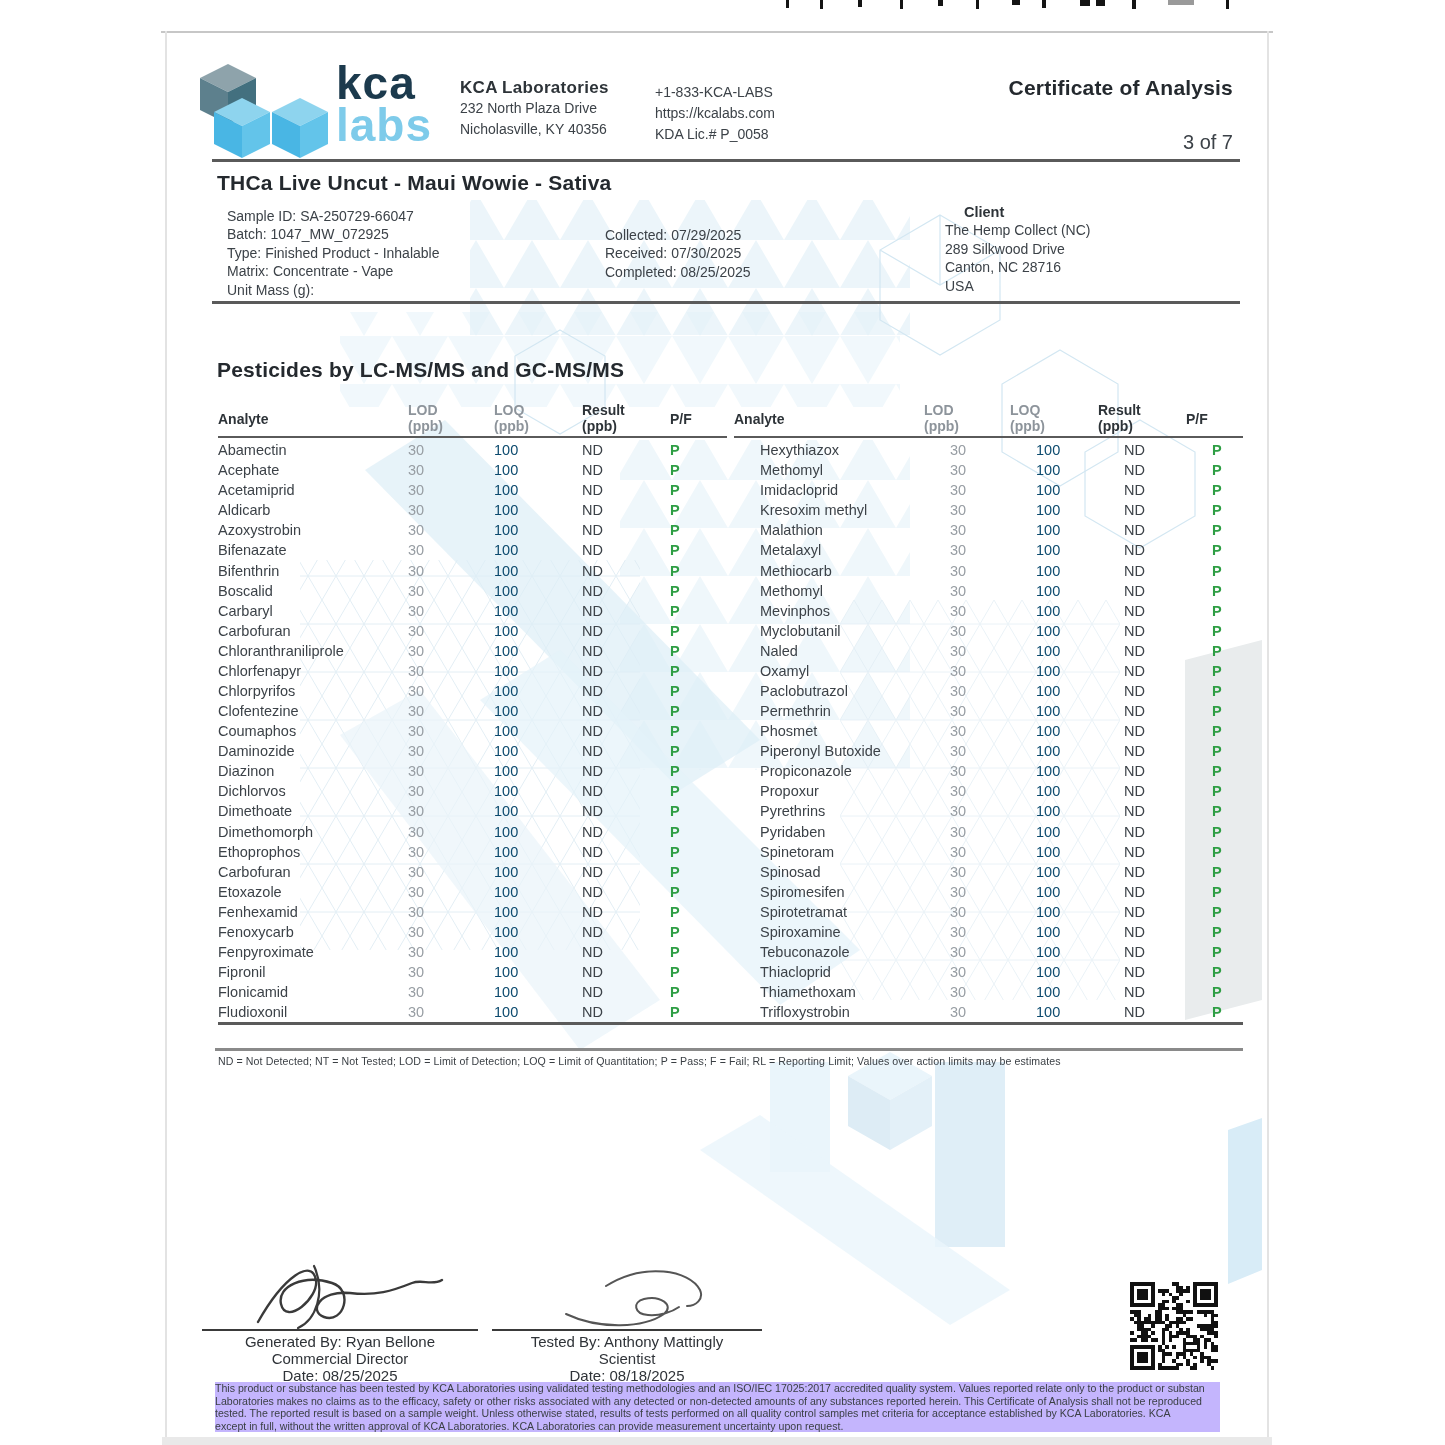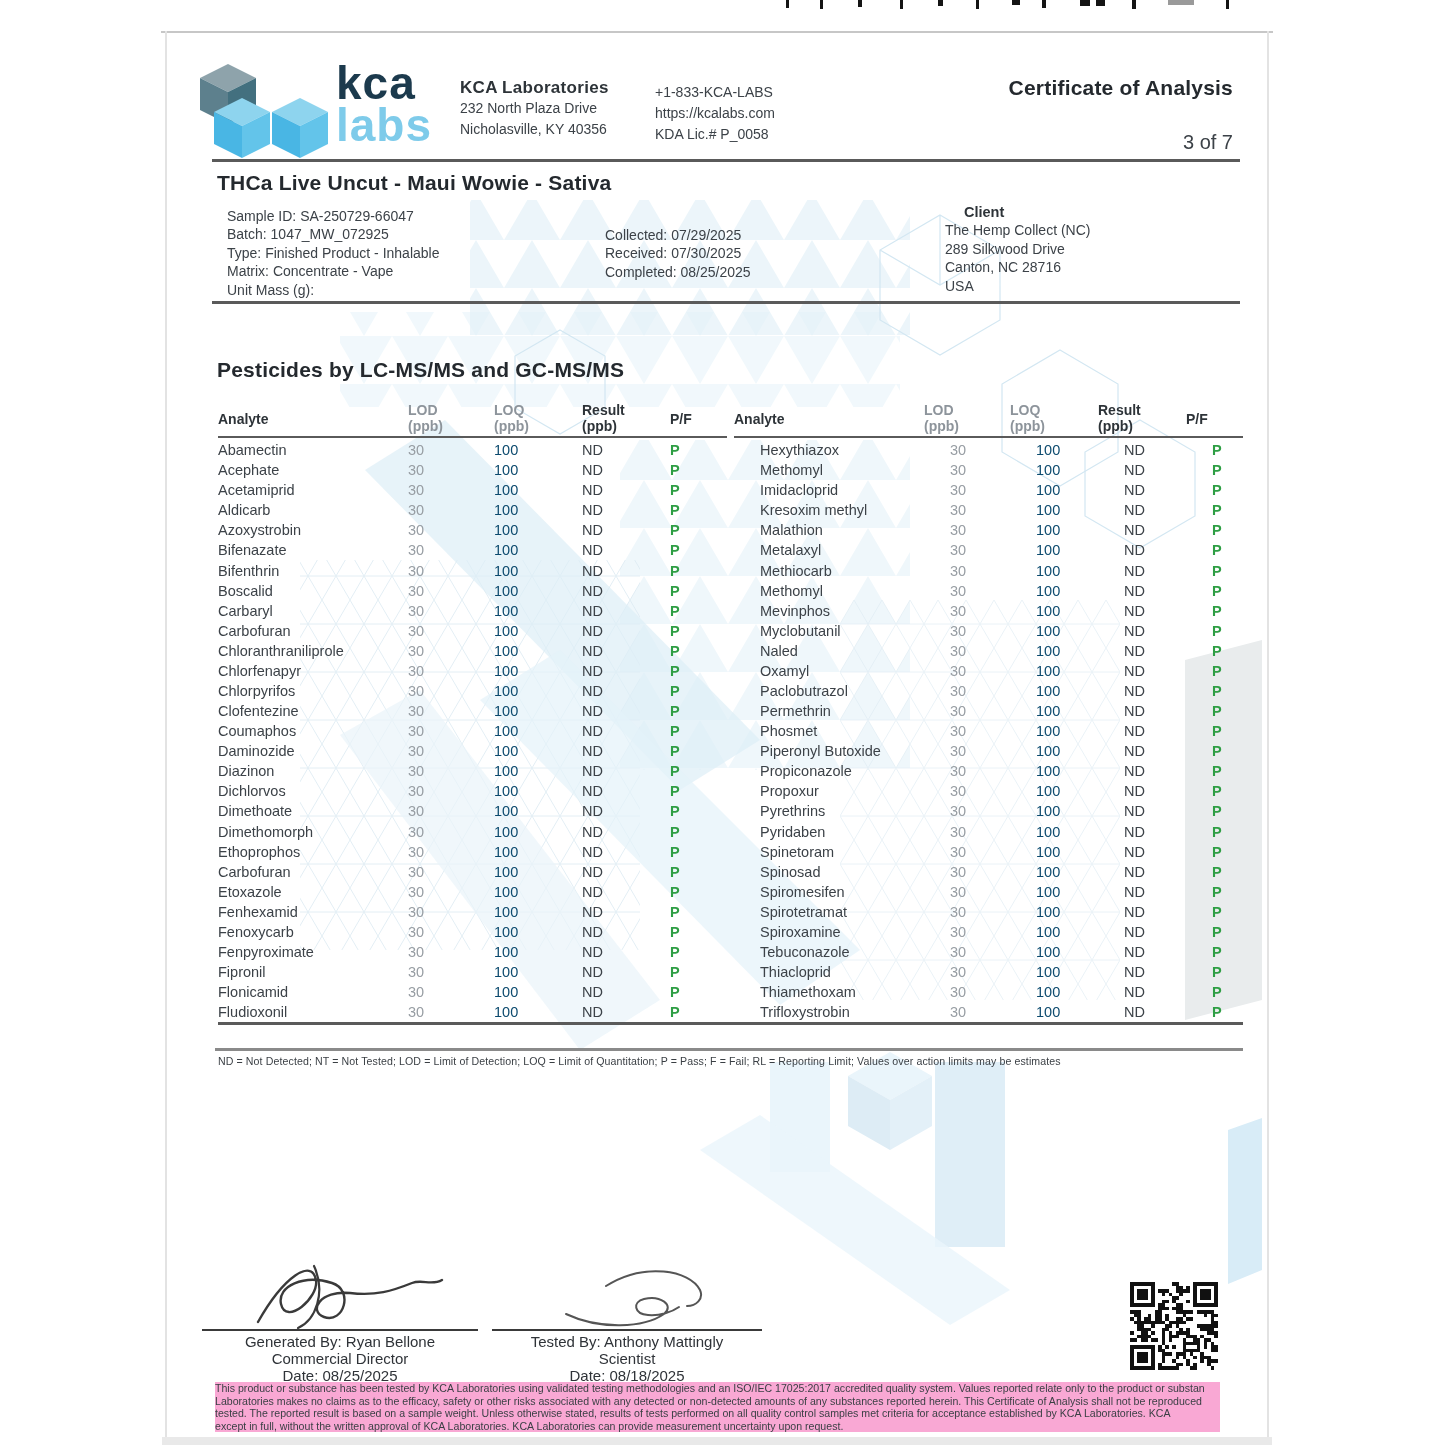--- a/index.html
+++ b/index.html
@@ -926,20 +926,20 @@
         <rect x="2" y="2" width="3" height="3" fill="#111"></rect>
         <rect x="18" y="0" width="7" height="7"></rect>
         <rect x="19" y="1" width="5" height="5" fill="#fff"></rect>
         <rect x="20" y="2" width="3" height="3" fill="#111"></rect>
         <rect x="0" y="18" width="7" height="7"></rect>
         <rect x="1" y="19" width="5" height="5" fill="#fff"></rect>
         <rect x="2" y="20" width="3" height="3" fill="#111"></rect>
       </g>
     </svg>
 
-  <div class="abs disclaimer" style="left:215px;top:1382px;width:1005px;background:#f9a8d4;">
+  <div class="abs disclaimer" style="left:215px;top:1382px;width:1005px;background:#c4b5fd;">
     <div style="white-space:nowrap;overflow:hidden;">This product or substance has been tested by KCA Laboratories using validated testing methodologies and an ISO/IEC 17025:2017 accredited quality system. Values reported relate only to the product or substan</div>
     <div style="white-space:nowrap;overflow:hidden;">Laboratories makes no claims as to the efficacy, safety or other risks associated with any detected or non-detected amounts of any substances reported herein. This Certificate of Analysis shall not be reproduced</div>
     <div style="white-space:nowrap;overflow:hidden;">tested. The reported result is based on a sample weight. Unless otherwise stated, results of tests performed on all quality control samples met criteria for acceptance established by KCA Laboratories. KCA</div>
     <div style="white-space:nowrap;overflow:hidden;">except in full, without the written approval of KCA Laboratories. KCA Laboratories can provide measurement uncertainty upon request.</div>
   </div>
 
 </div>
 
 </body></html>

